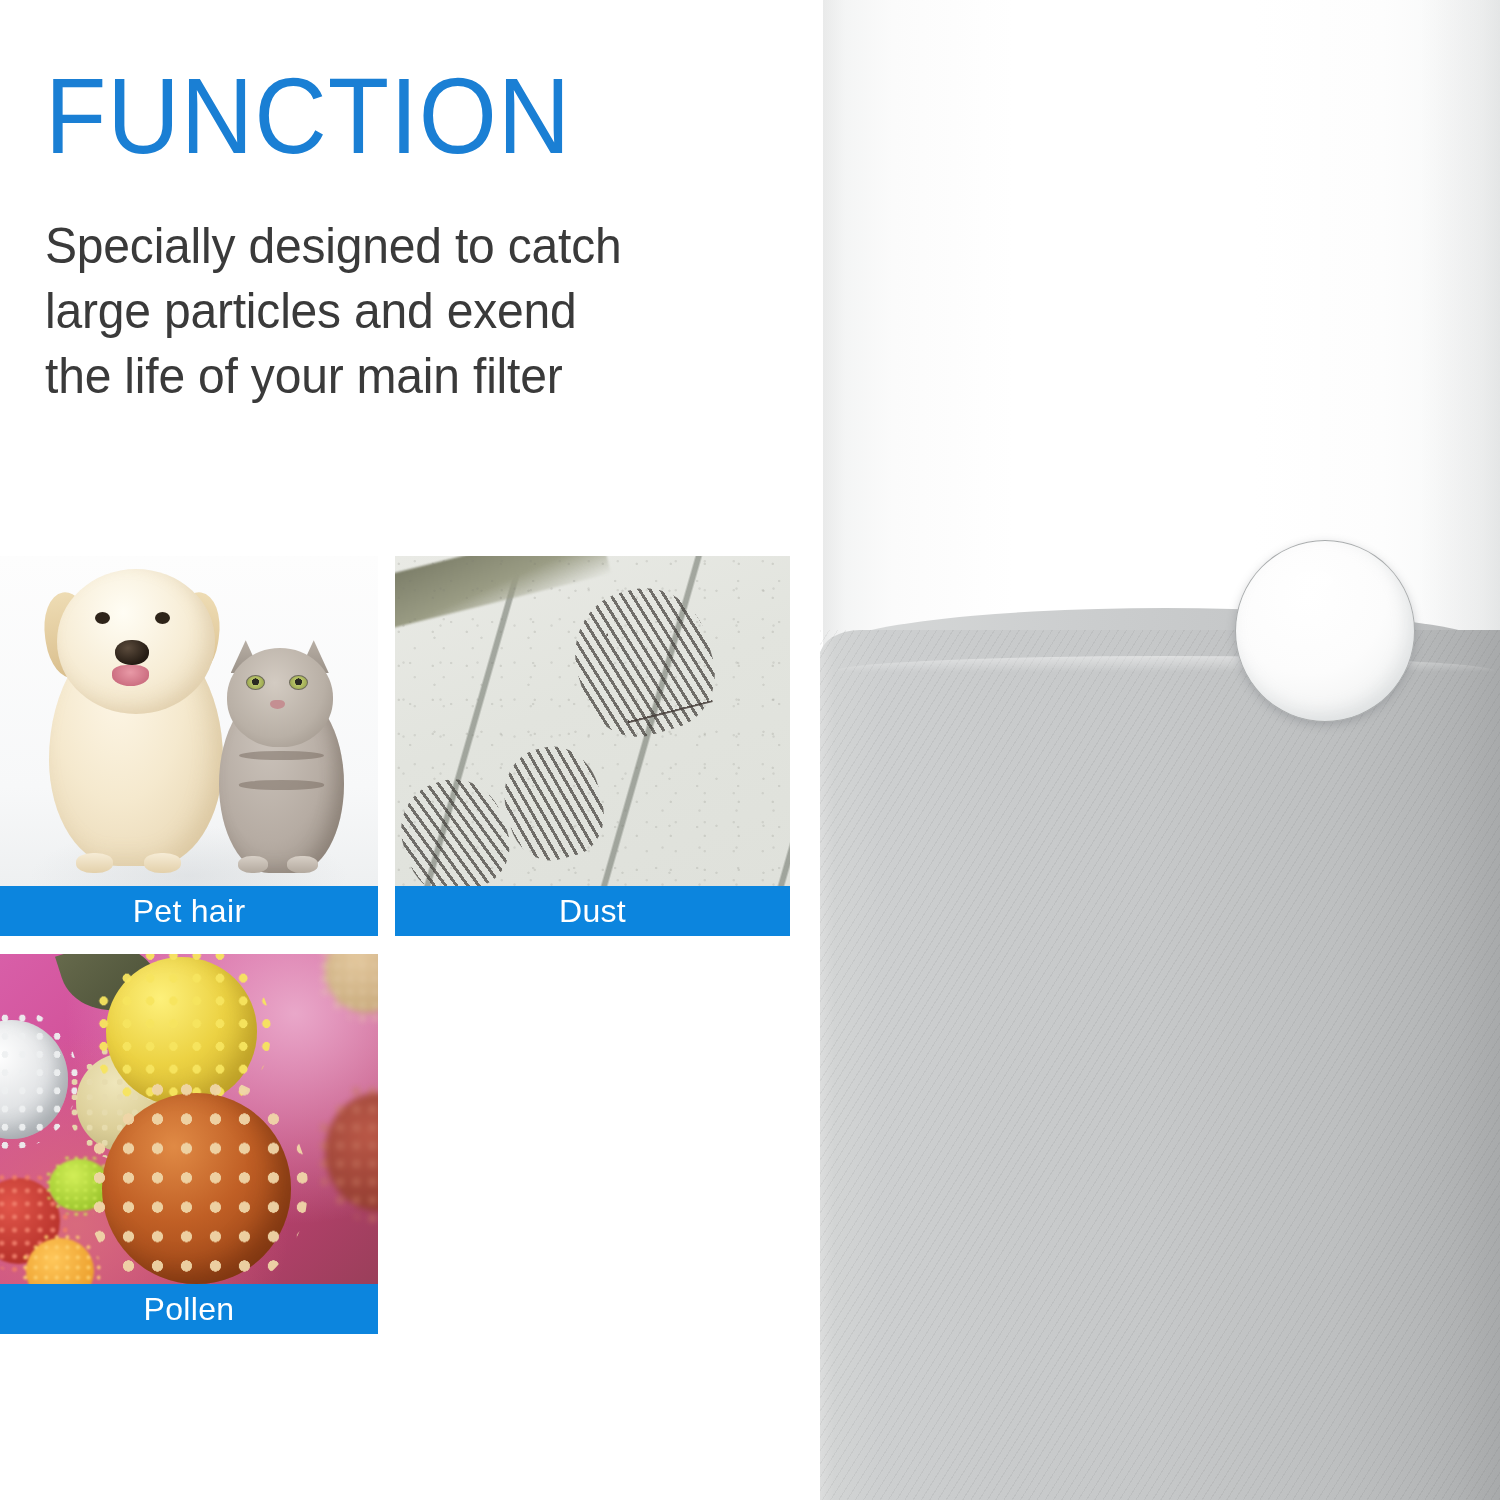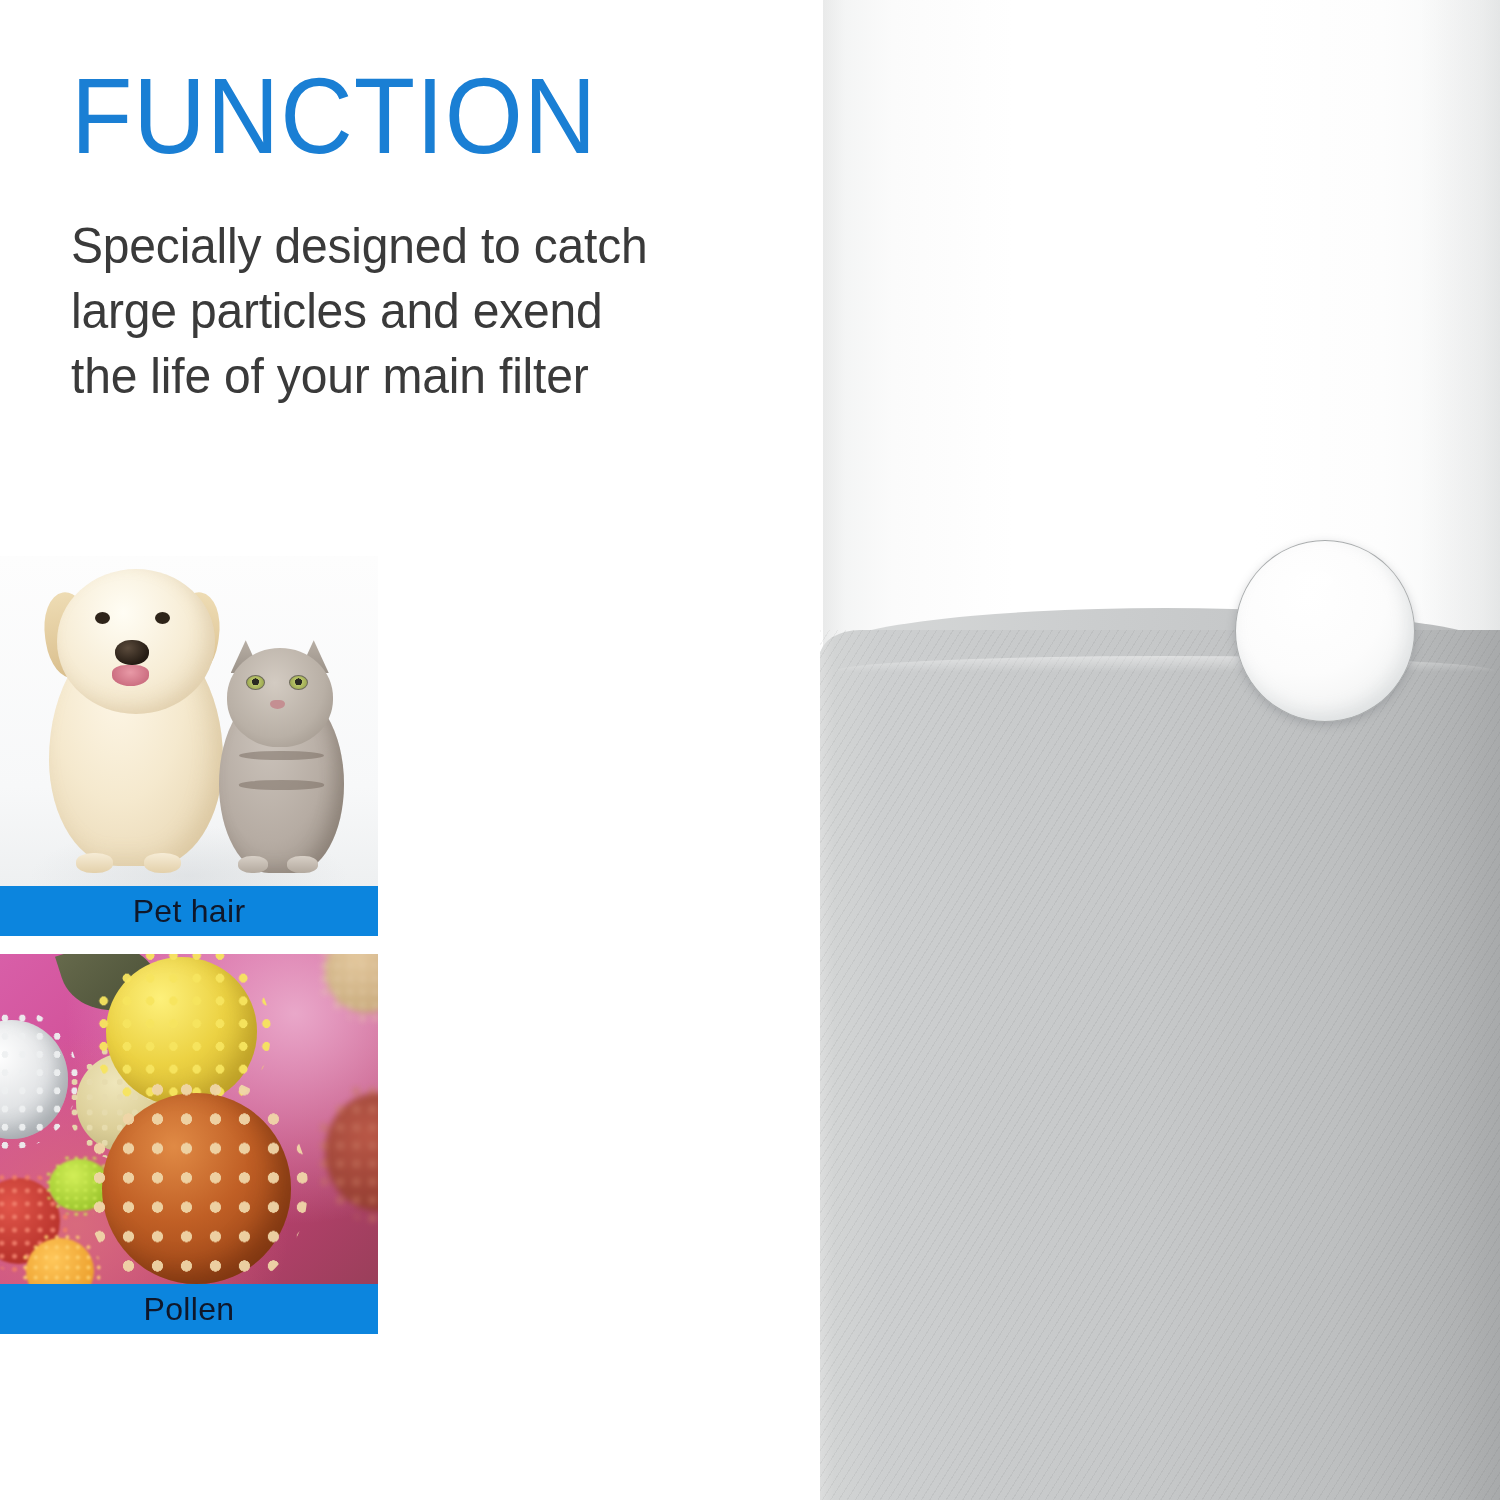--- a/index.html
+++ b/index.html
@@ -19,21 +19,20 @@
     height: 1500px;
     background: #ffffff;
   }
 
   
   .copy-block {
     position: absolute;
     left: 45px;
     top: 62px;
     width: 740px;
-    margin-left: 26px;
   }
 
   .headline {
     font-family: "Liberation Sans", sans-serif;
     font-size: 108px;
     line-height: 1.0;
     font-weight: 400;
     color: #1a7fd4;
     letter-spacing: 1px;
     white-space: nowrap;
@@ -78,21 +77,21 @@
     width: 100%;
     height: 330px;
     overflow: hidden;
   }
 
   .label-bar {
     position: relative;
     width: 100%;
     height: 50px;
     background: #0c85de;
-    color: #0f172a;
+    color: #ffffff;
     display: flex;
     align-items: center;
     justify-content: center;
     font-family: "Liberation Sans", sans-serif;
     font-size: 32px;
     font-weight: 400;
     letter-spacing: 0.3px;
   }
 
   
@@ -465,20 +464,31 @@
         <div class="cat-ear l"></div>
         <div class="cat-ear r"></div>
         <div class="cat-head"></div>
         <div class="cat-eye l"></div>
         <div class="cat-eye r"></div>
         <div class="cat-nose"></div>
       </div>
       <div class="label-bar">Pet hair</div>
     </div>
 
+    <div class="tile c1 r0">
+      <div class="photo ph-dust">
+        <div class="dust-top-shadow"></div>
+        <div class="dust-grain"></div>
+        <div class="print p1"></div>
+        <div class="print-star"></div>
+        <div class="print p2"></div>
+        <div class="print p3"></div>
+      </div>
+      <div class="label-bar">Dust</div>
+    </div>
 
     <div class="tile c0 r1">
       <div class="photo ph-pollen">
         <div class="pollen-leaf"></div>
         <div class="grain g-blur-tr"></div>
         <div class="grain g-blur-r"></div>
         <div class="grain g-white"></div>
         <div class="grain g-pale"></div>
         <div class="grain g-yellow"></div>
         <div class="grain g-crim"></div>

